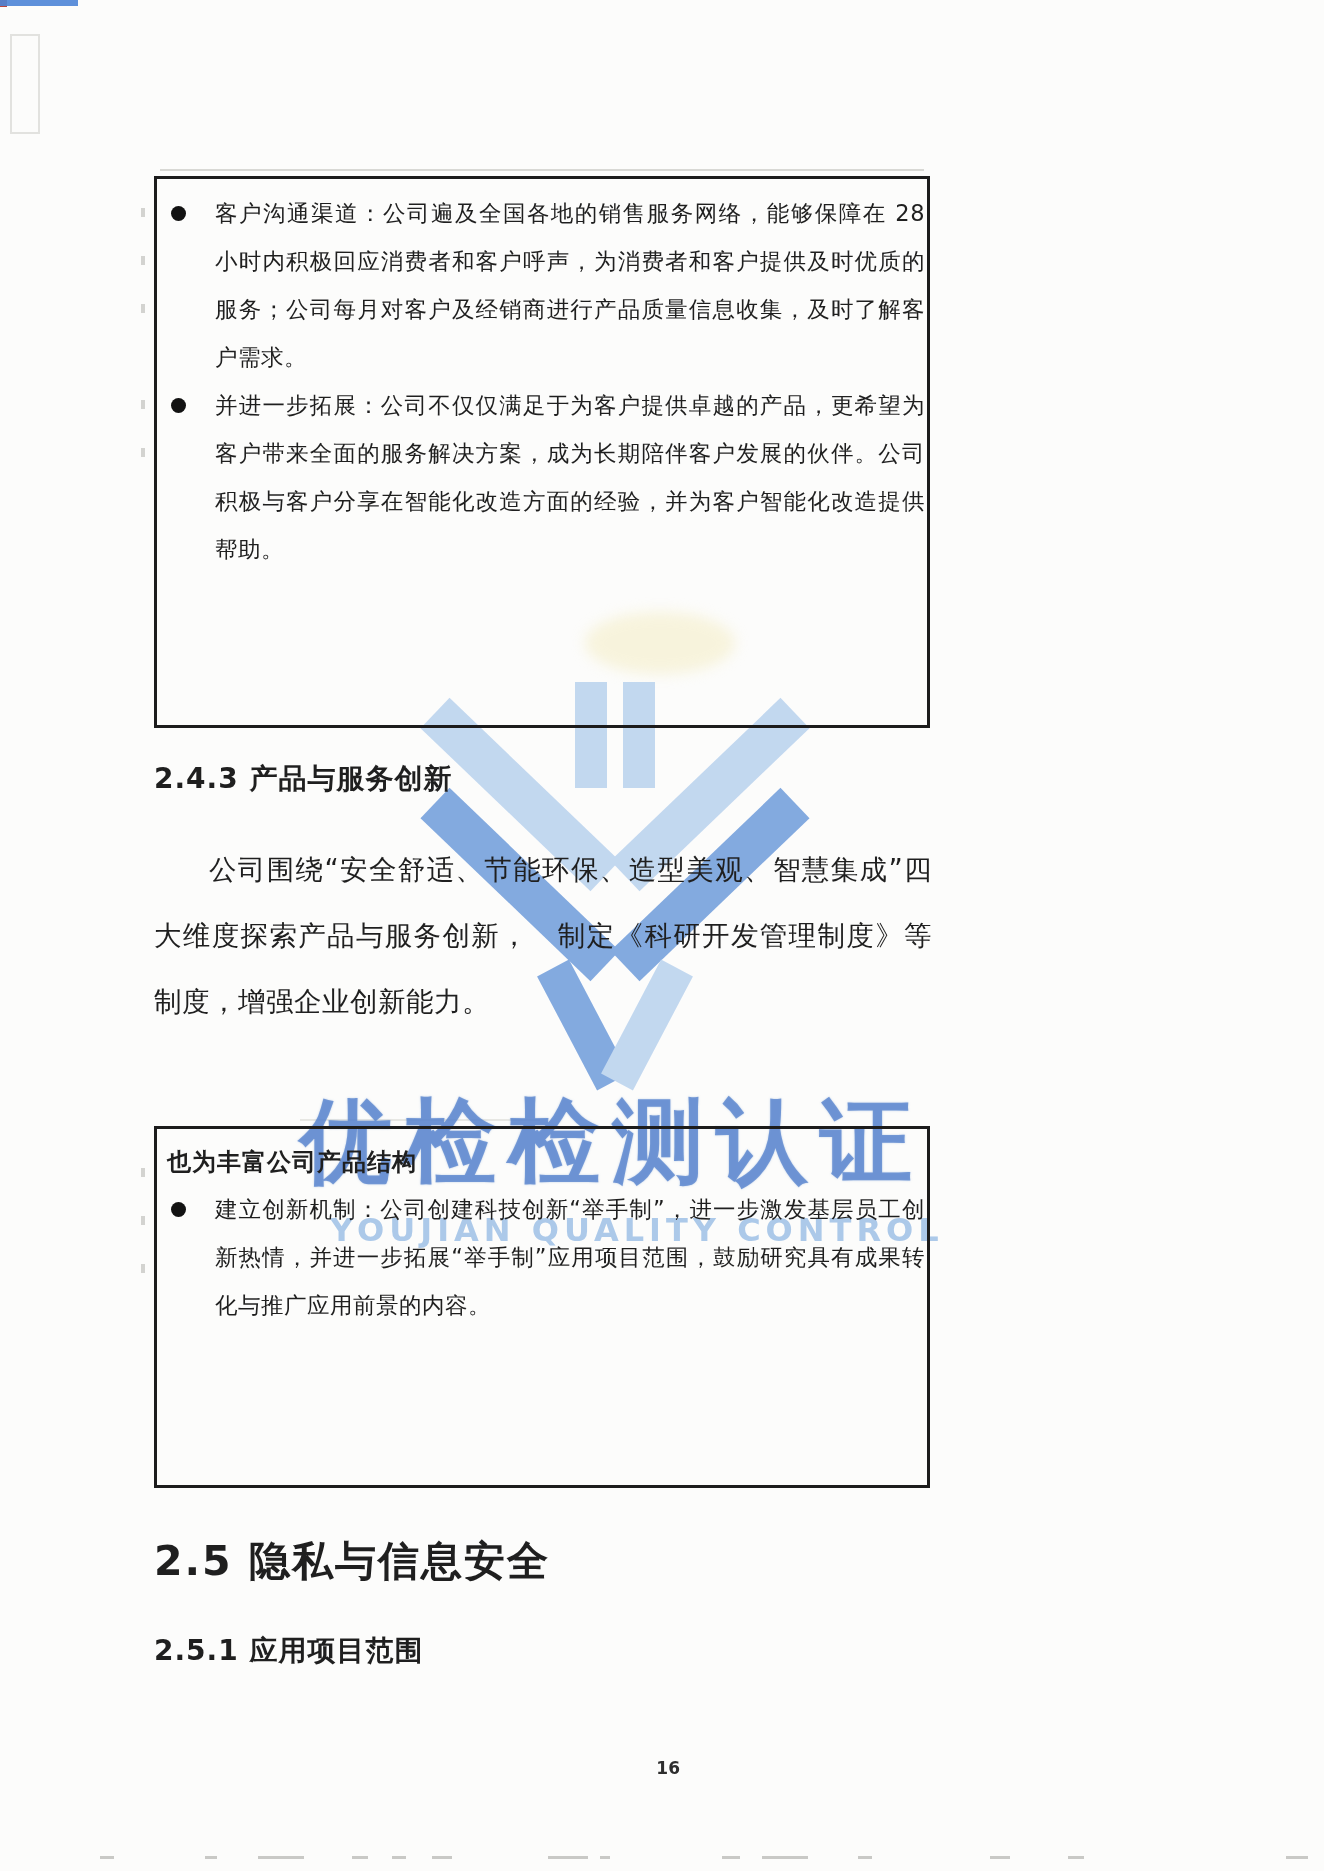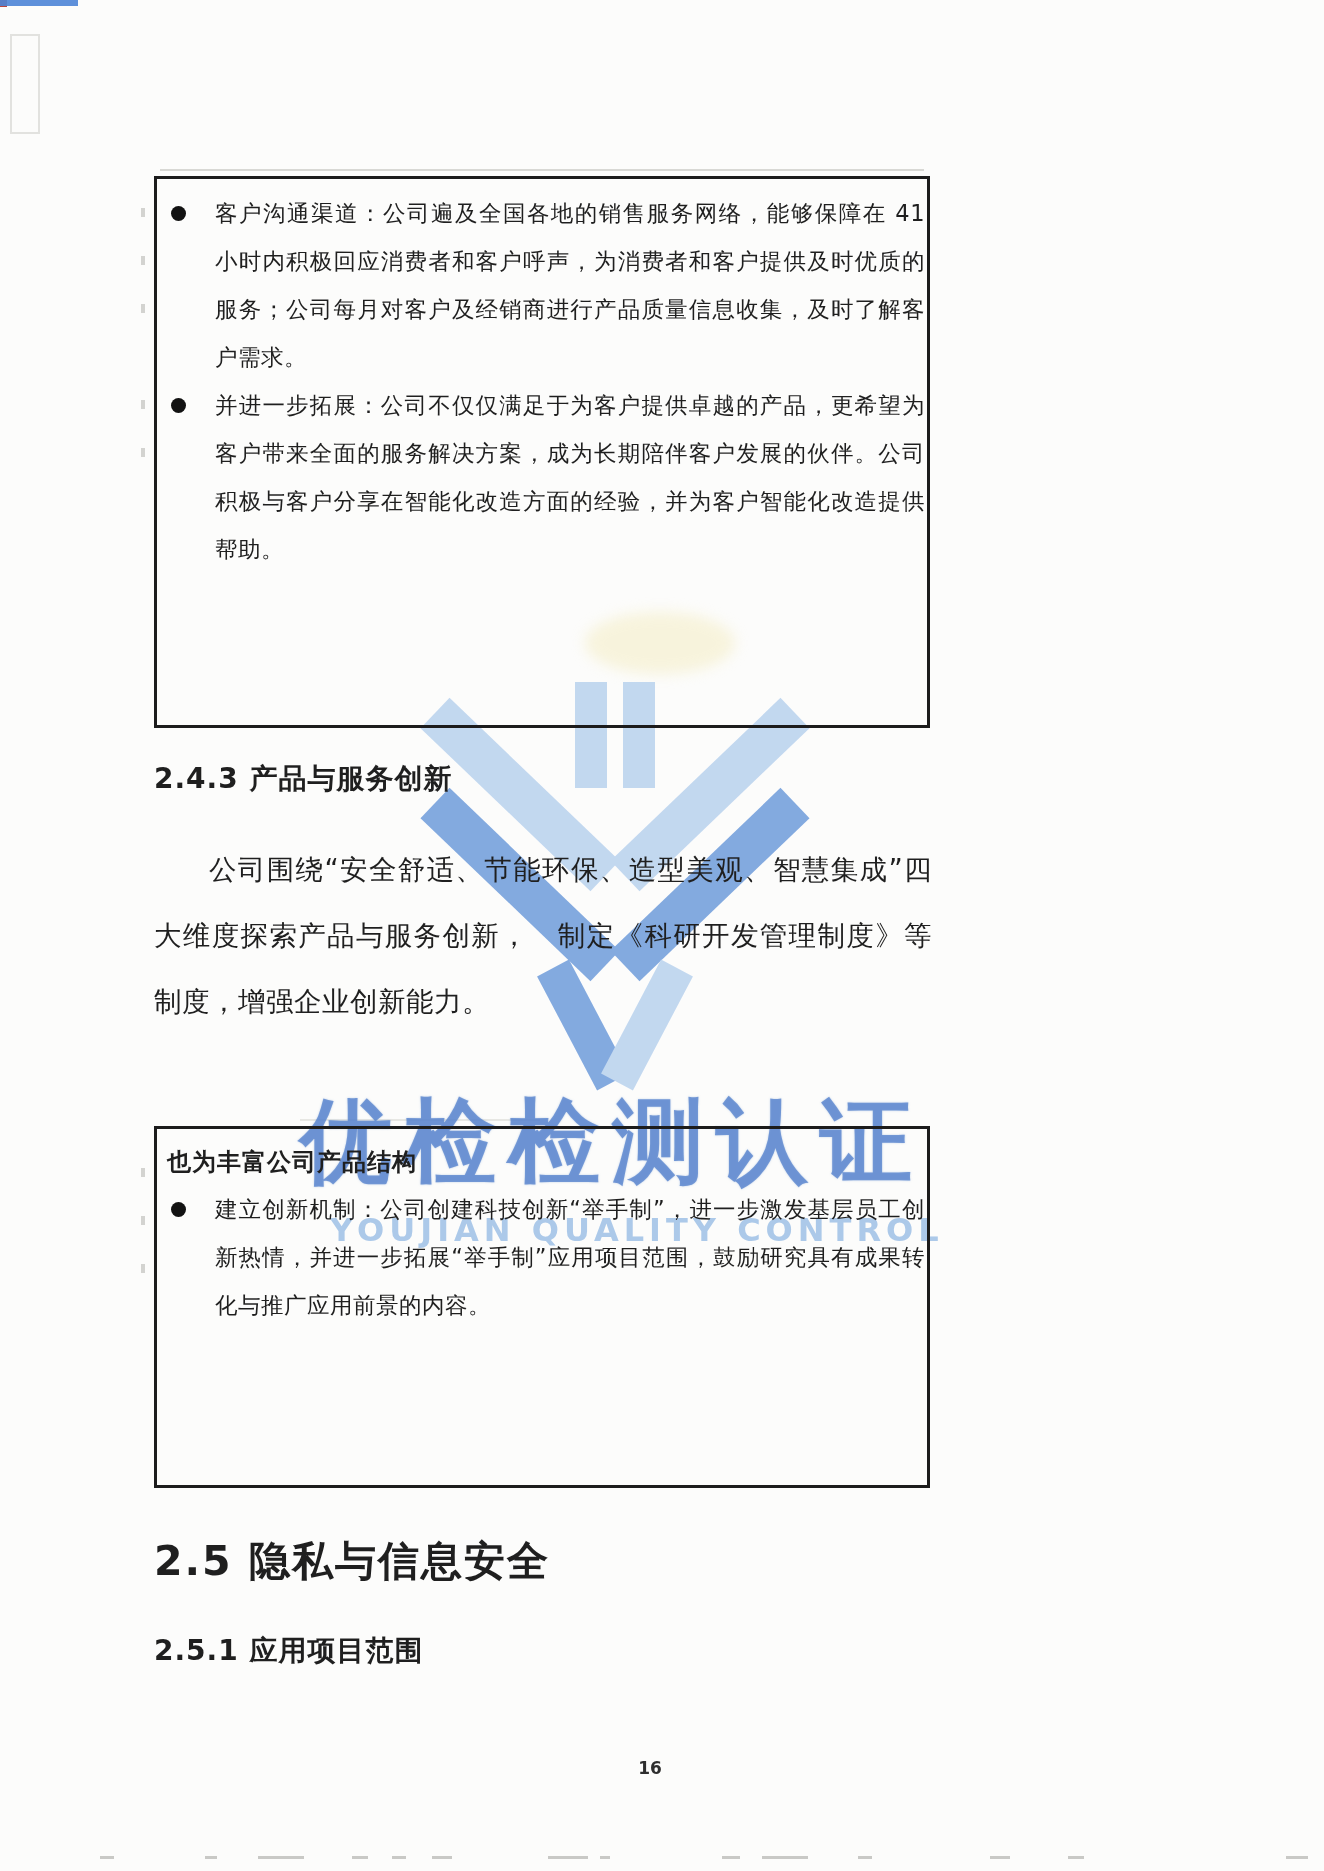--- a/index.html
+++ b/index.html
@@ -79,21 +79,21 @@
   .h-25{
     position:absolute;left:154px;top:1534px;
     font-size:41px;font-weight:700;letter-spacing:2px;
   }
   .h-251{
     position:absolute;left:154px;top:1632px;
     font-size:28px;font-weight:700;letter-spacing:1px;
   }
   .pagenum{
     position:absolute;left:620px;top:1758px;width:60px;
-    text-align:center;font-size:17px;font-weight:700;color:#2e2e2e;
+    text-align:right;font-size:17px;font-weight:700;color:#2e2e2e;
   }
 </style>
 </head>
 <body>
 
 <div class="page">
 
   <div class="art red-dot"></div>
   <div class="art blue-streak"></div>
   <div class="art gray-ghost-box"></div>
@@ -136,21 +136,21 @@
     </g>
   </svg>
   <div class="wm wm-en">YOUJIAN QUALITY CONTROL</div>
   <div class="wm wm-cn">优检检测认证</div>
 
   <div class="content">
 
     <div class="tbox box1">
       <div class="bullet">
         <span class="dot"></span>
-        <p class="btext"><b>客户沟通渠道：</b><span>公司遍及全国各地的销售服务网络，能够保障在 41 小时内积极回应消费者和客户呼声，为消费者和客户提供及时优质的服务；公司每月对客户及经销商进行产品质量信息收集，及时了解客户需求。</span></p>
+        <p class="btext"><b>客户沟通渠道：</b><span>公司遍及全国各地的销售服务网络，能够保障在 28 小时内积极回应消费者和客户呼声，为消费者和客户提供及时优质的服务；公司每月对客户及经销商进行产品质量信息收集，及时了解客户需求。</span></p>
       </div>
       <div class="bullet">
         <span class="dot"></span>
         <p class="btext"><b>并进一步拓展：</b><span>公司不仅仅满足于为客户提供卓越的产品，更希望为客户带来全面的服务解决方案，成为长期陪伴客户发展的伙伴。公司积极与客户分享在智能化改造方面的经验，并为客户智能化改造提供帮助。</span></p>
       </div>
     </div>
 
     <div class="h-243">2.4.3 产品与服务创新</div>
     <p class="para">公司围绕“安全舒适、节能环保、造型美观、智慧集成”四大维度探索产品与服务创新，　制定《科研开发管理制度》等制度，增强企业创新能力。</p>
 

